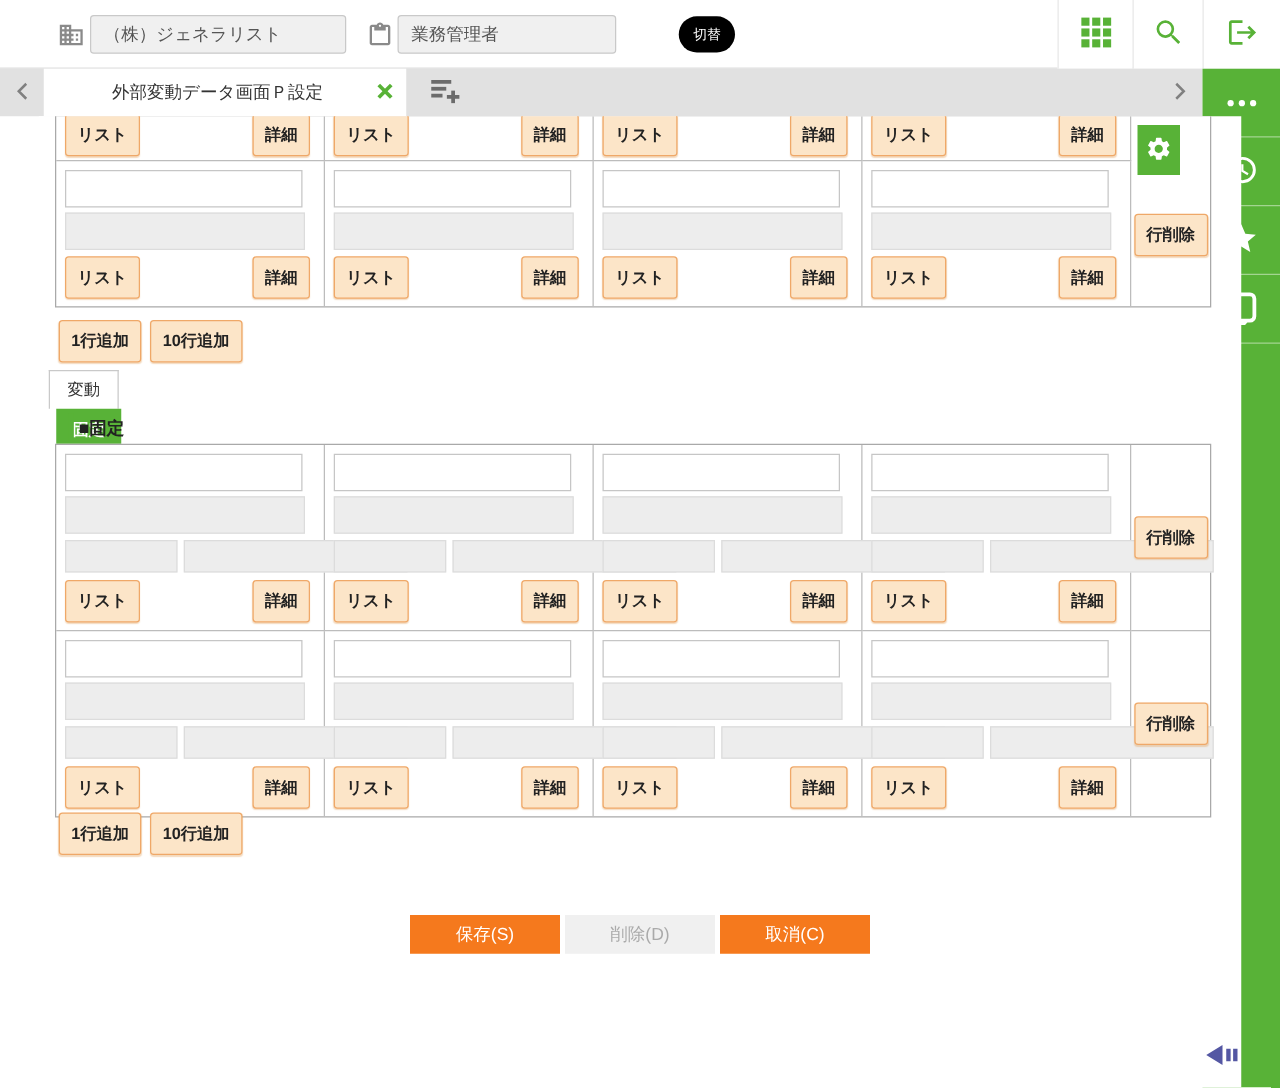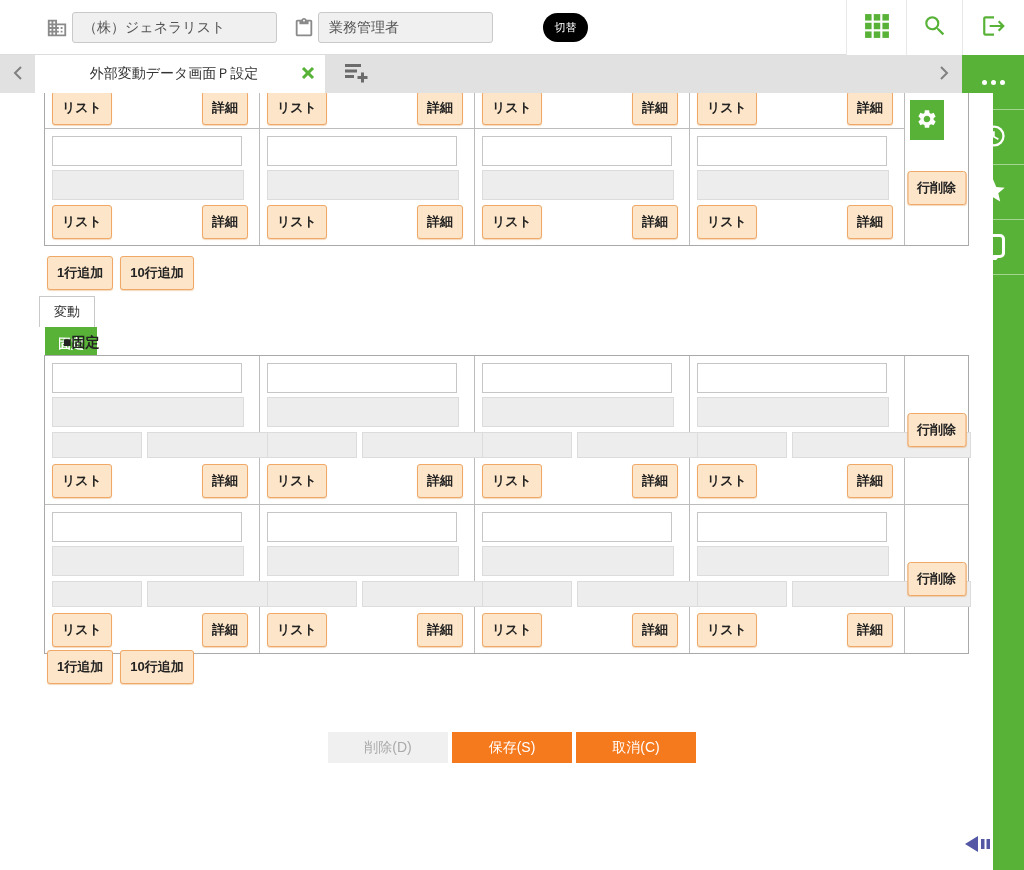--- a/index.html
+++ b/index.html
@@ -421,22 +421,22 @@
       </div>
     </div>
 
     <div class="addrow addrow2">
       <button class="pbtn">1行追加</button>
       <button class="pbtn">10行追加</button>
     </div>
 
 
     <div class="footer">
+      <button class="action-btn action-orange">保存(S)</button>
       <button class="action-btn action-disabled">削除(D)</button>
-      <button class="action-btn action-orange">保存(S)</button>
       <button class="action-btn action-orange">取消(C)</button>
     </div>
 
     <button class="collapse-handle">
       <span>
         <svg viewBox="0 0 28 22">
             <polygon points="1,11 14,3 14,19"></polygon>
             <rect x="17" y="6" width="3.5" height="10"></rect>
             <rect x="22.5" y="6" width="3.5" height="10"></rect>
           </svg>

